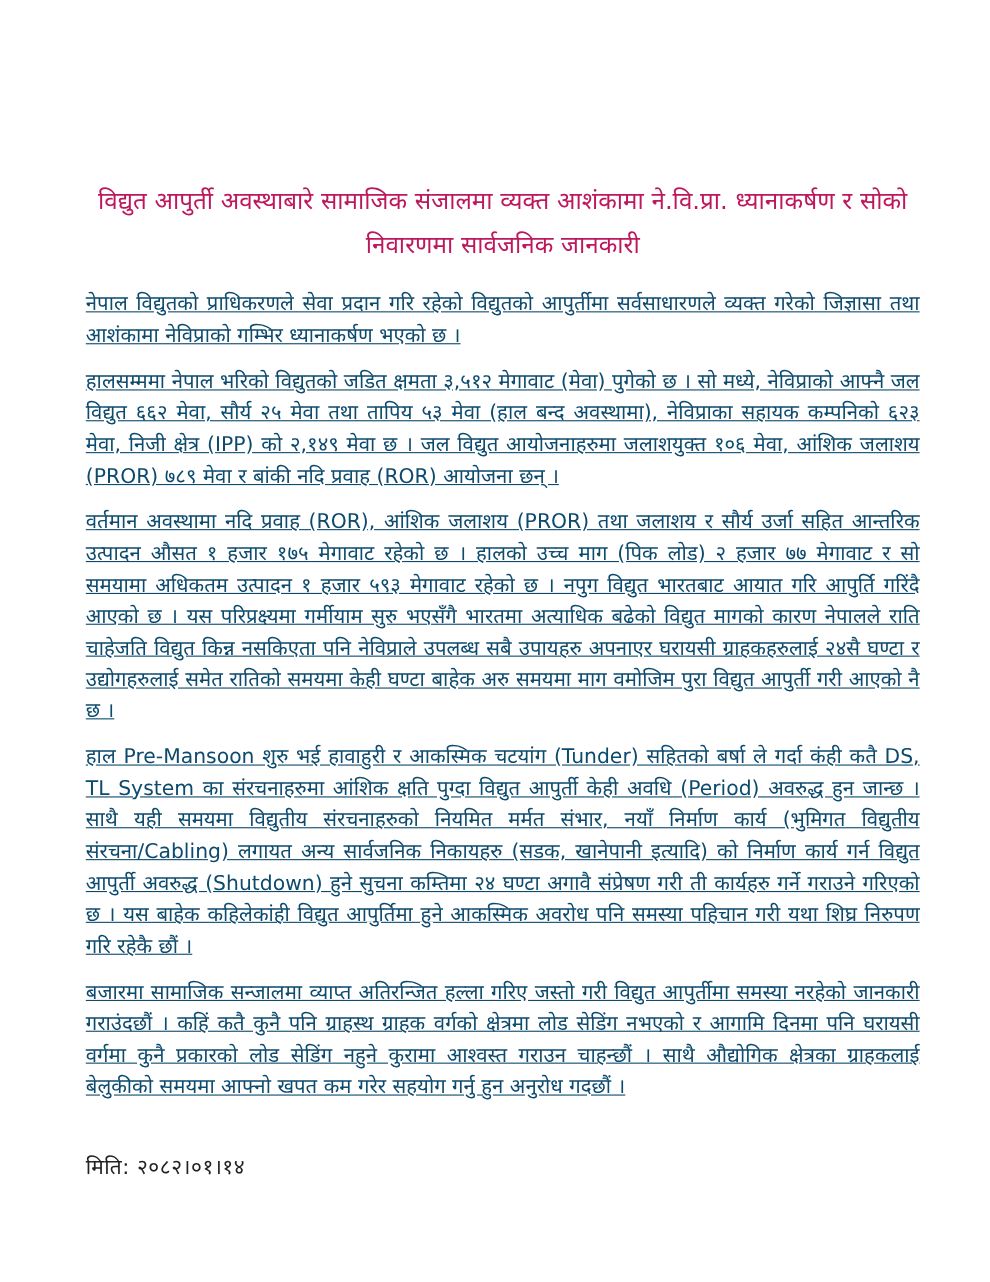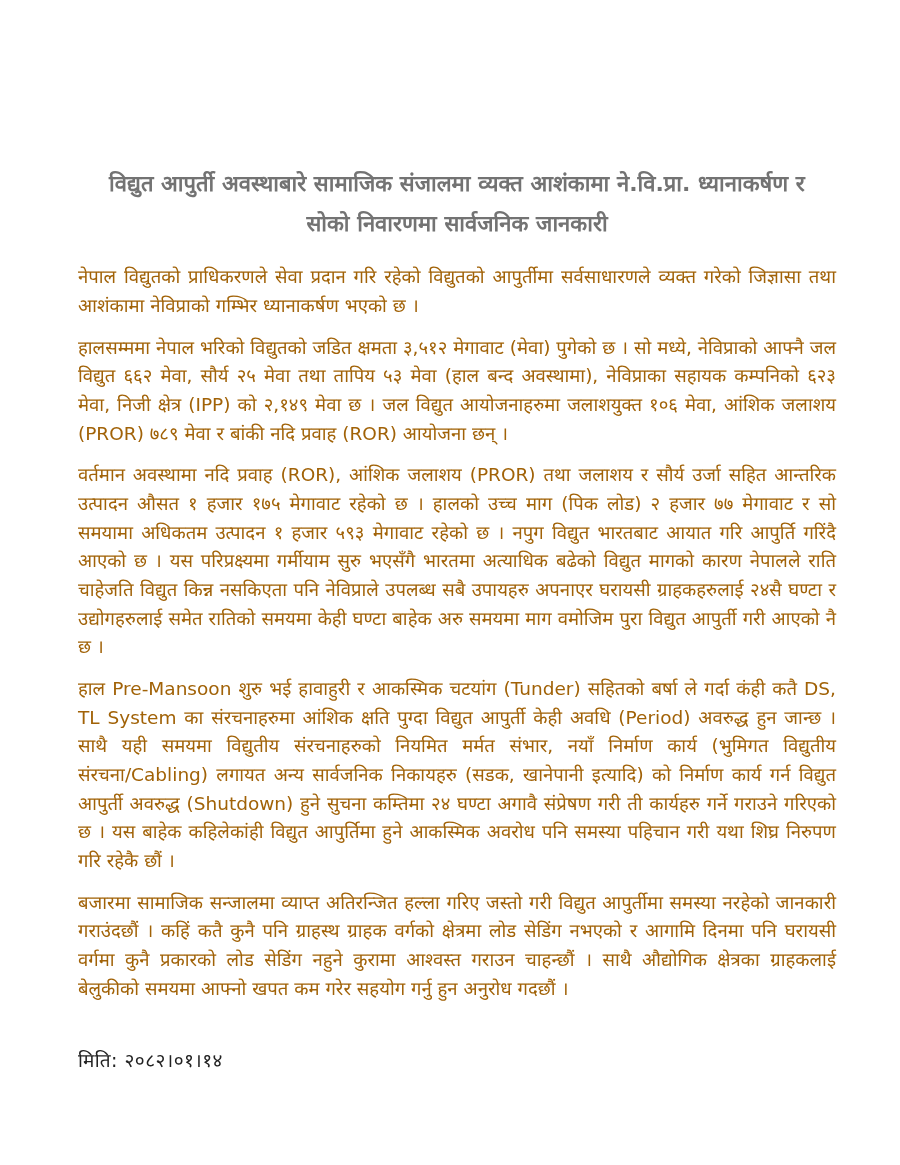--- a/index.html
+++ b/index.html
@@ -19,31 +19,32 @@
   .content {
     position: absolute;
     left: 78px;
     top: 164px;
     width: 758px;
   }
   .doc-title {
     margin: 0 0 20px 0;
     padding: 0 8px;
     font-size: 22px;
-    font-weight: bold;
+    font-weight: normal;
     line-height: 1.8;
     text-align: center;
-    color: #737373;
+    color: #be185d;
   }
   .body-para {
     margin: 0 0 13px 0;
     font-size: 18.5px;
     line-height: 1.55;
     text-align: justify;
-    color: #a16207;
+    color: #0c4a6e;
+    text-decoration: underline;
   }
   .date-line {
     margin-top: 44px;
     font-size: 19px;
     font-weight: normal;
     color: #222222;
     letter-spacing: 0.5px;
   }
 </style>
 </head>

